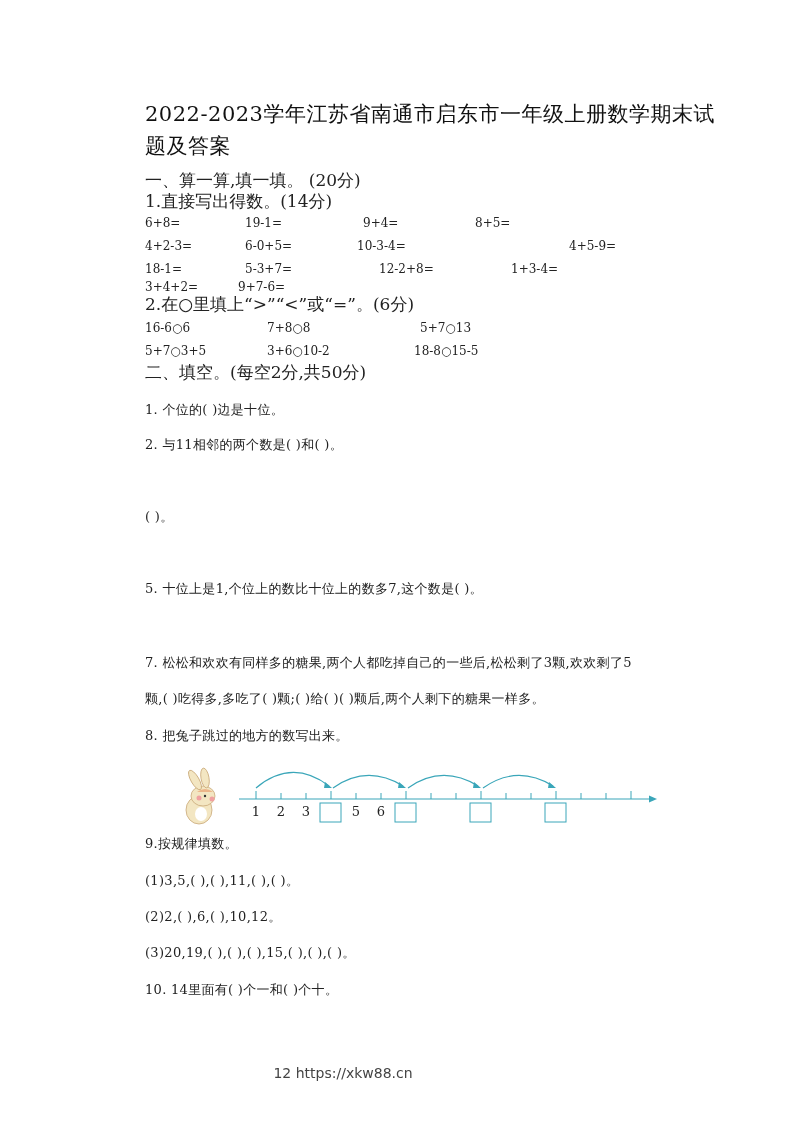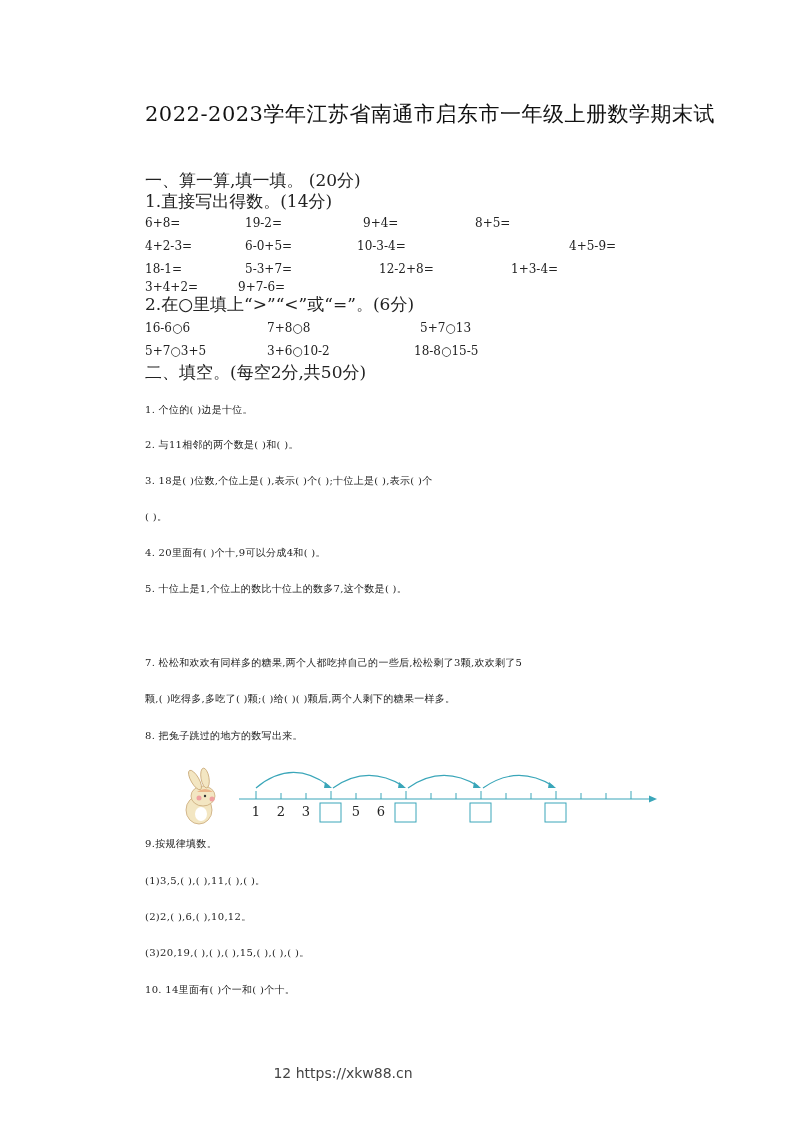--- a/index.html
+++ b/index.html
@@ -8,41 +8,42 @@
     font-family: "DejaVu Serif", "Liberation Serif", serif;
     color: #1a1a1a;
   }
   .page { position: absolute; left: 0; top: 0; width: 793px; height: 1122px; margin-left: 27px; }
   .title {
     position: absolute; left: 118px; top: 98px; width: 570px;
     font-size: 21px; line-height: 32px; letter-spacing: 0.5px; color: #111;
   }
   .line { position: absolute; left: 118px; font-size: 17px; line-height: 16px; white-space: nowrap; color: #222; }
   .abs { position: absolute; font-size: 12px; line-height: 16px; white-space: nowrap; color: #222; }
-  .q { position: absolute; left: 118px; font-size: 10px; line-height: 16px; white-space: nowrap; color: #222; letter-spacing: 0.3px; }
+  .q { position: absolute; left: 118px; font-size: 13px; line-height: 16px; white-space: nowrap; color: #222; letter-spacing: 0.3px; }
   .numline { position: absolute; left: 150px; top: 762px; width: 500px; height: 70px; }
   .footer {
     position: absolute; left: 0; width: 632px; top: 1065px; text-align: center;
     font-family: "DejaVu Sans", "Liberation Sans", sans-serif; font-size: 14px; color: #444;
   }
 </style>
 </head>
 <body>
 
 <div class="page">
 
   <div class="title">
     <div>2022-2023学年江苏省南通市启东市一年级上册数学期末试</div>
+    <div>题及答案</div>
   </div>
 
   <div class="line" style="top:172px;">一、算一算,填一填。 (20分)</div>
   <div class="line" style="top:193px;">1.直接写出得数。(14分)</div>
 
   <div class="abs" style="left:118px; top:215px;">6+8=</div>
-  <div class="abs" style="left:218px; top:215px;">19-2=</div>
+  <div class="abs" style="left:218px; top:215px;">19-1=</div>
   <div class="abs" style="left:336px; top:215px;">9+4=</div>
   <div class="abs" style="left:448px; top:215px;">8+5=</div>
 
   <div class="abs" style="left:118px; top:238px;">4+2-3=</div>
   <div class="abs" style="left:218px; top:238px;">6-0+5=</div>
   <div class="abs" style="left:330px; top:238px;">10-3-4=</div>
   <div class="abs" style="left:542px; top:238px;">4+5-9=</div>
 
   <div class="abs" style="left:118px; top:261px;">18-1=</div>
   <div class="abs" style="left:218px; top:261px;">5-3+7=</div>
@@ -58,23 +59,21 @@
   <div class="abs" style="left:240px; top:320px;">7+8○8</div>
   <div class="abs" style="left:393px; top:320px;">5+7○13</div>
   <div class="abs" style="left:118px; top:343px;">5+7○3+5</div>
   <div class="abs" style="left:240px; top:343px;">3+6○10-2</div>
   <div class="abs" style="left:387px; top:343px;">18-8○15-5</div>
 
   <div class="line" style="top:364px;">二、填空。(每空2分,共50分)</div>
 
   <div class="q" style="top:402px;">1. 个位的(      )边是十位。</div>
   <div class="q" style="top:437px;">2. 与11相邻的两个数是(      )和(      )。</div>
-  <div class="q" style="top:473px;">3. 18是(      )位数,个位上是(      ),表示(      )个(      );十位上是(      ),表示(      )个</div>
   <div class="q" style="top:509px;">(      )。</div>
-  <div class="q" style="top:545px;">4. 20里面有(      )个十,9可以分成4和(      )。</div>
   <div class="q" style="top:581px;">5. 十位上是1,个位上的数比十位上的数多7,这个数是(      )。</div>
   <div class="q" style="top:655px;">7. 松松和欢欢有同样多的糖果,两个人都吃掉自己的一些后,松松剩了3颗,欢欢剩了5</div>
   <div class="q" style="top:691px;">颗,(      )吃得多,多吃了(      )颗;(      )给(      )(      )颗后,两个人剩下的糖果一样多。</div>
   <div class="q" style="top:728px;">8. 把兔子跳过的地方的数写出来。</div>
 
   <div class="numline">
     <svg width="500" height="70" viewBox="0 0 500 70" xmlns="http://www.w3.org/2000/svg">
 
       <g>
         <ellipse cx="22" cy="48" rx="13" ry="14" fill="#f3e6c2" stroke="#c9a878" stroke-width="0.8"></ellipse>

